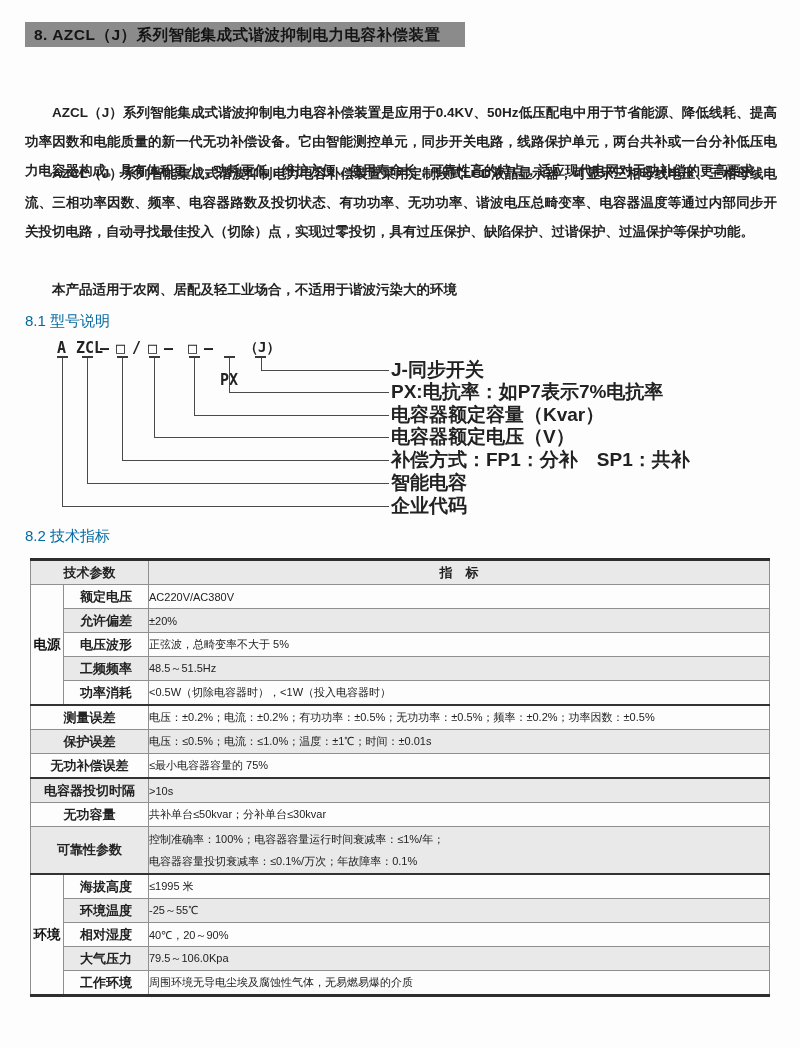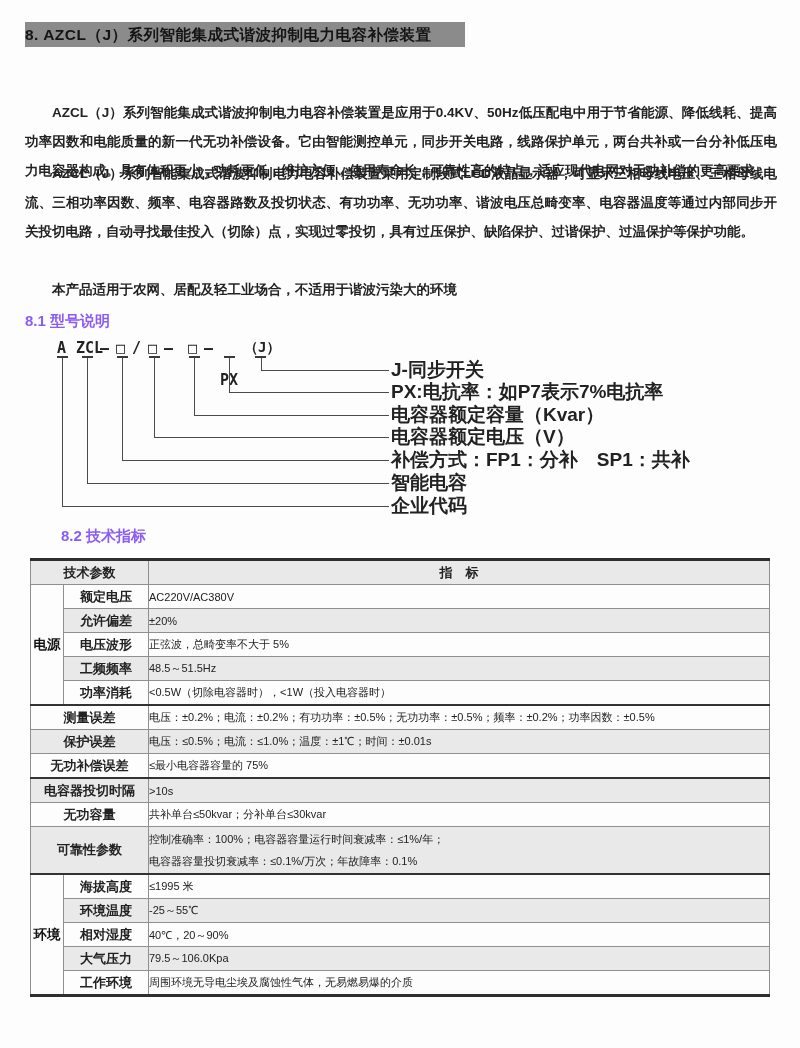--- a/index.html
+++ b/index.html
@@ -3,33 +3,33 @@
 <meta charset="utf-8">
 <style>
   html,body{margin:0;padding:0;background:#ffffff;}
   .page{
     position:relative;width:800px;height:1048px;background:#fdfdfd;
     font-family:"Liberation Sans",sans-serif;color:#1e1e1e;overflow:hidden;
   }
   .title-bar{
     position:absolute;left:25px;top:22px;width:440px;height:25px;
     background:#8b8b8b;color:#141414;font-weight:bold;font-size:15.5px;
-    line-height:25px;box-sizing:border-box;letter-spacing:.5px;
+    line-height:25px;padding-left:9px;box-sizing:border-box;letter-spacing:.5px;
     white-space:nowrap;
   }
   .para{
     position:absolute;left:25px;width:752px;font-size:13.5px;line-height:28.8px;
     font-weight:600;text-align:justify;text-indent:2em;color:#222;
   }
   .p1{top:55px;margin-top:44px;}
   .p2{top:160px;}
   .p3{top:276px;text-align:left;}
-  .sec-heading{position:absolute;left:25px;font-size:15px;font-weight:bold;color:#8b5cf6;}
+  .sec-heading{position:absolute;left:25px;font-size:15px;font-weight:normal;color:#0369a1;}
   .h81{top:312px;}
-  .h82{top:527px;margin-left:36px;}
+  .h82{top:527px;}
 
   
   .token{
     position:absolute;top:339px;font-family:"DejaVu Sans Mono",monospace;
     font-weight:bold;font-size:15px;color:#222;white-space:nowrap;
   }
   .tk0{left:57px;}  .tk1{left:76px;}  .tk2{left:100px;} .tk3{left:116px;}
   .tk4{left:132px;} .tk5{left:148px;} .tk6{left:164px;} .tk7{left:188px;}
   .tk8{left:204px;} .tk9{left:220px;margin-top:32px;} .tk10{left:244px;font-size:14px;}
   .tick{position:absolute;top:356px;width:11px;border-top:2px solid #3a3a3a;}

